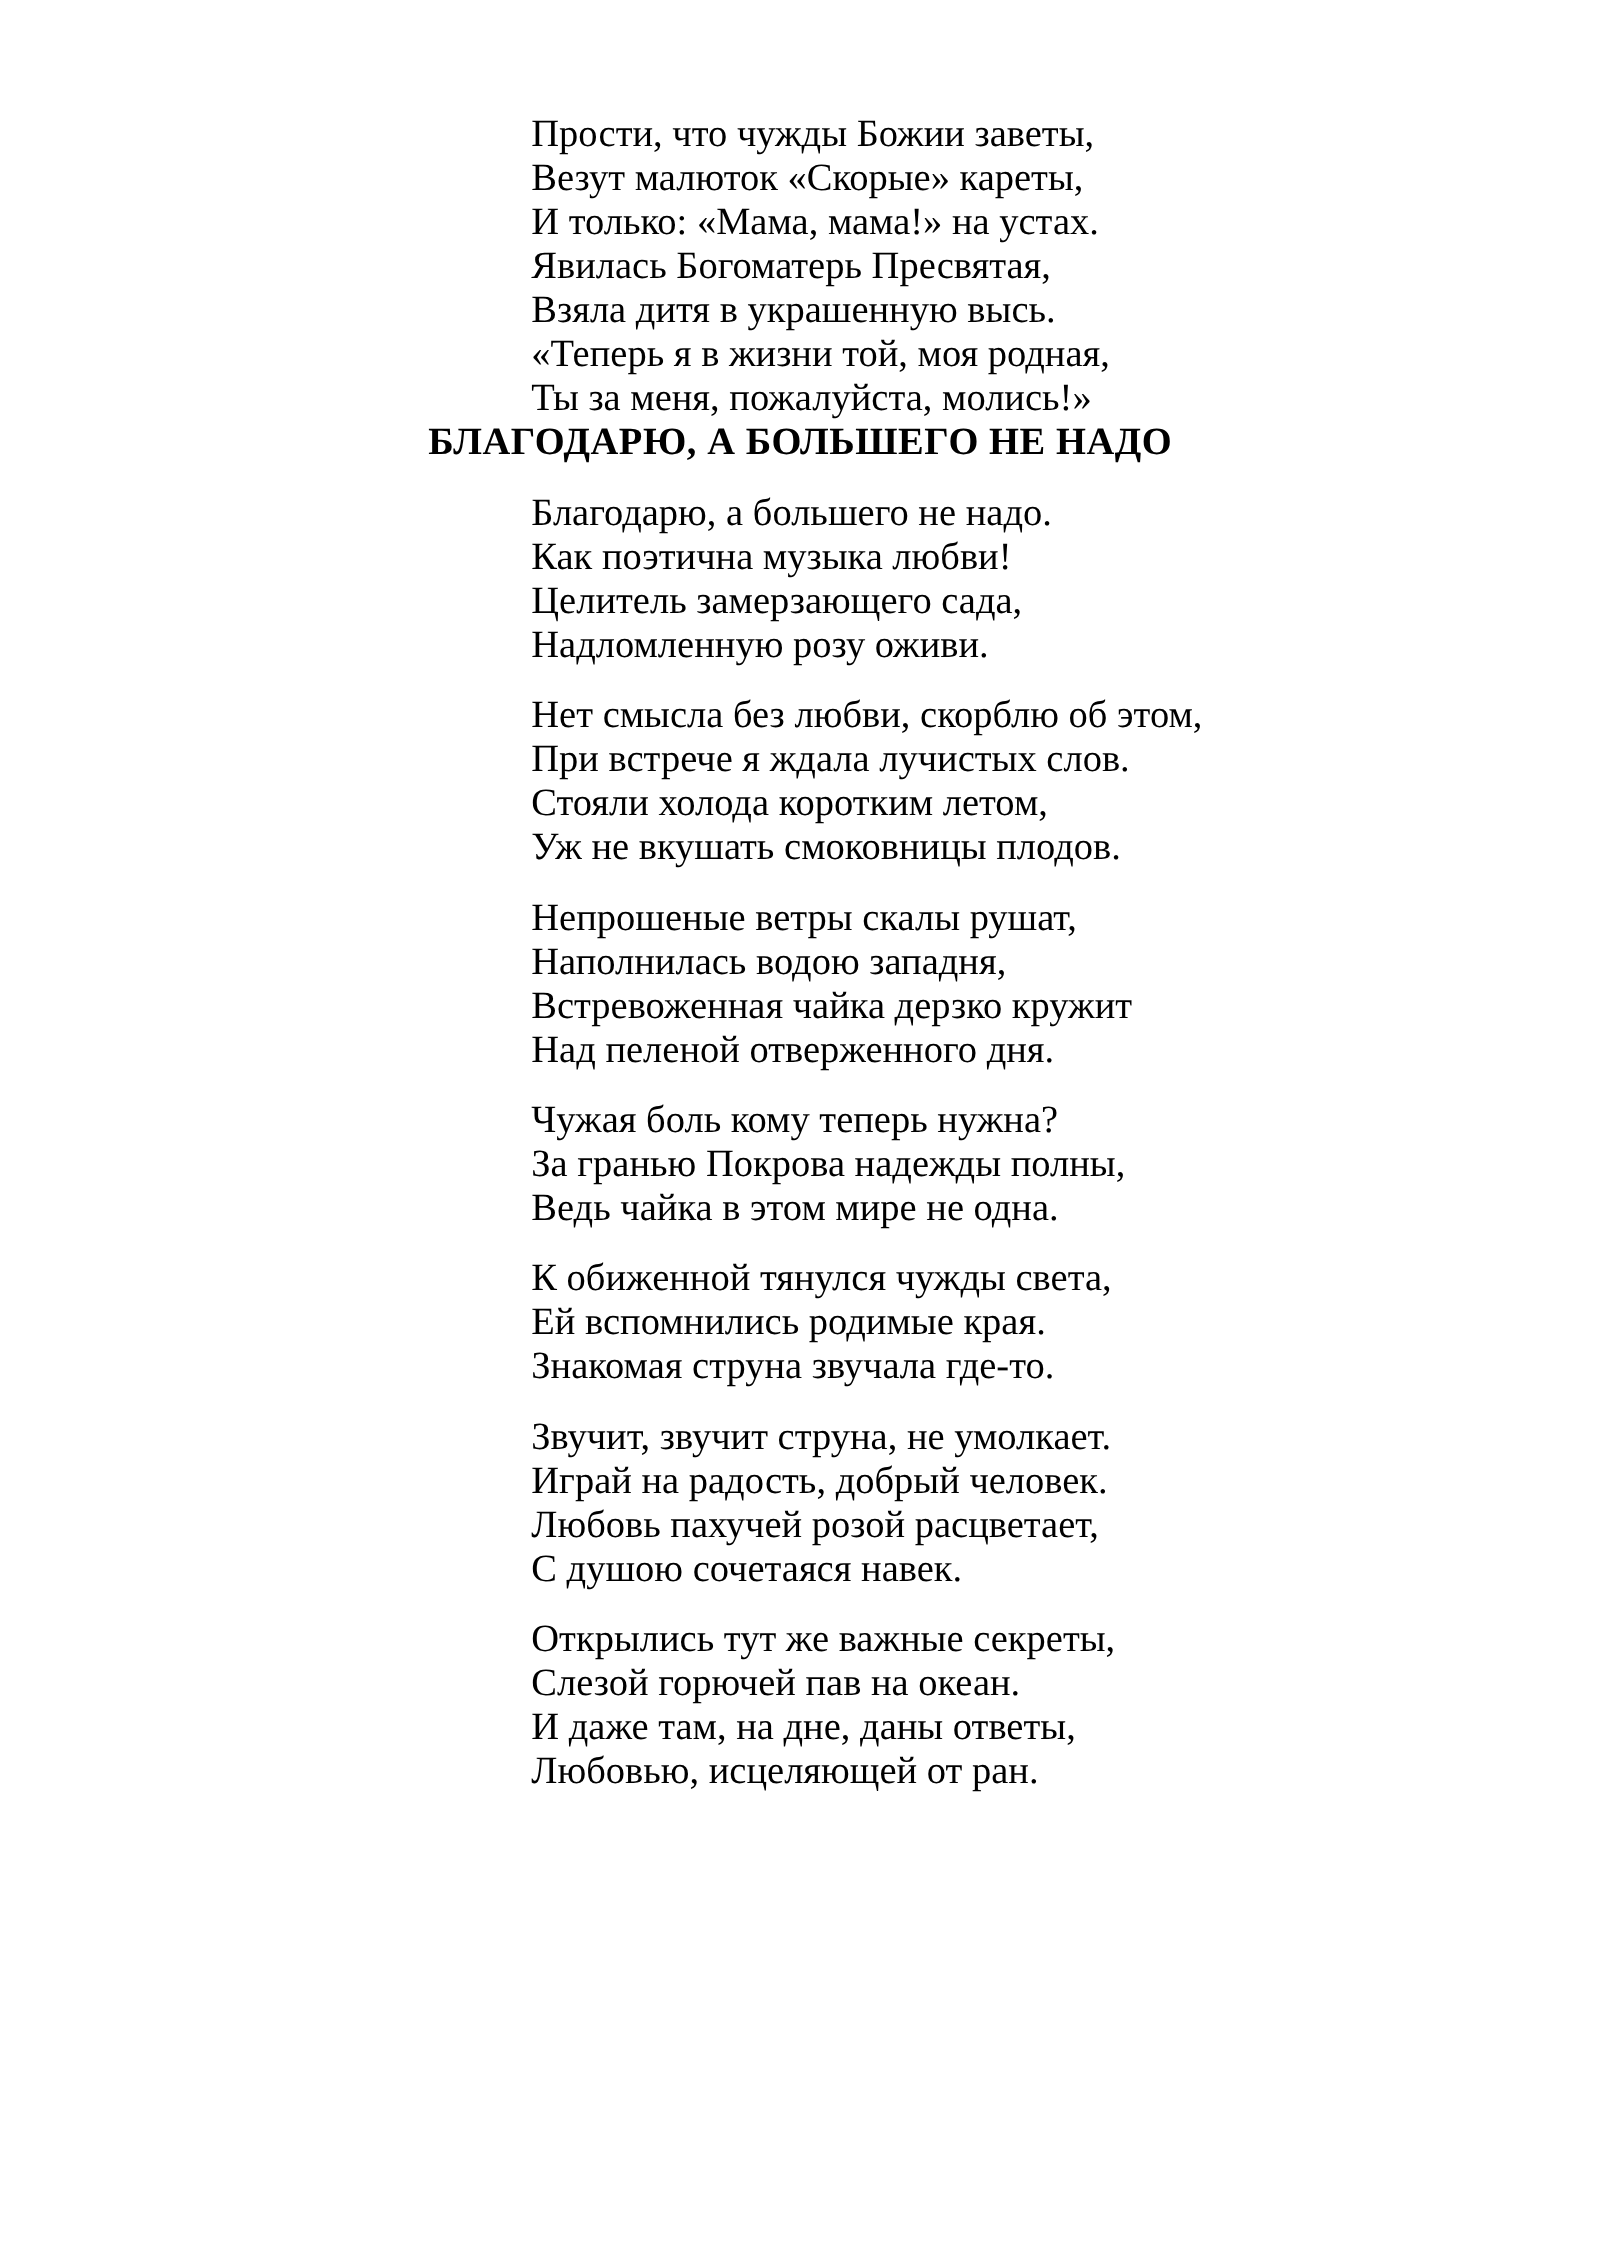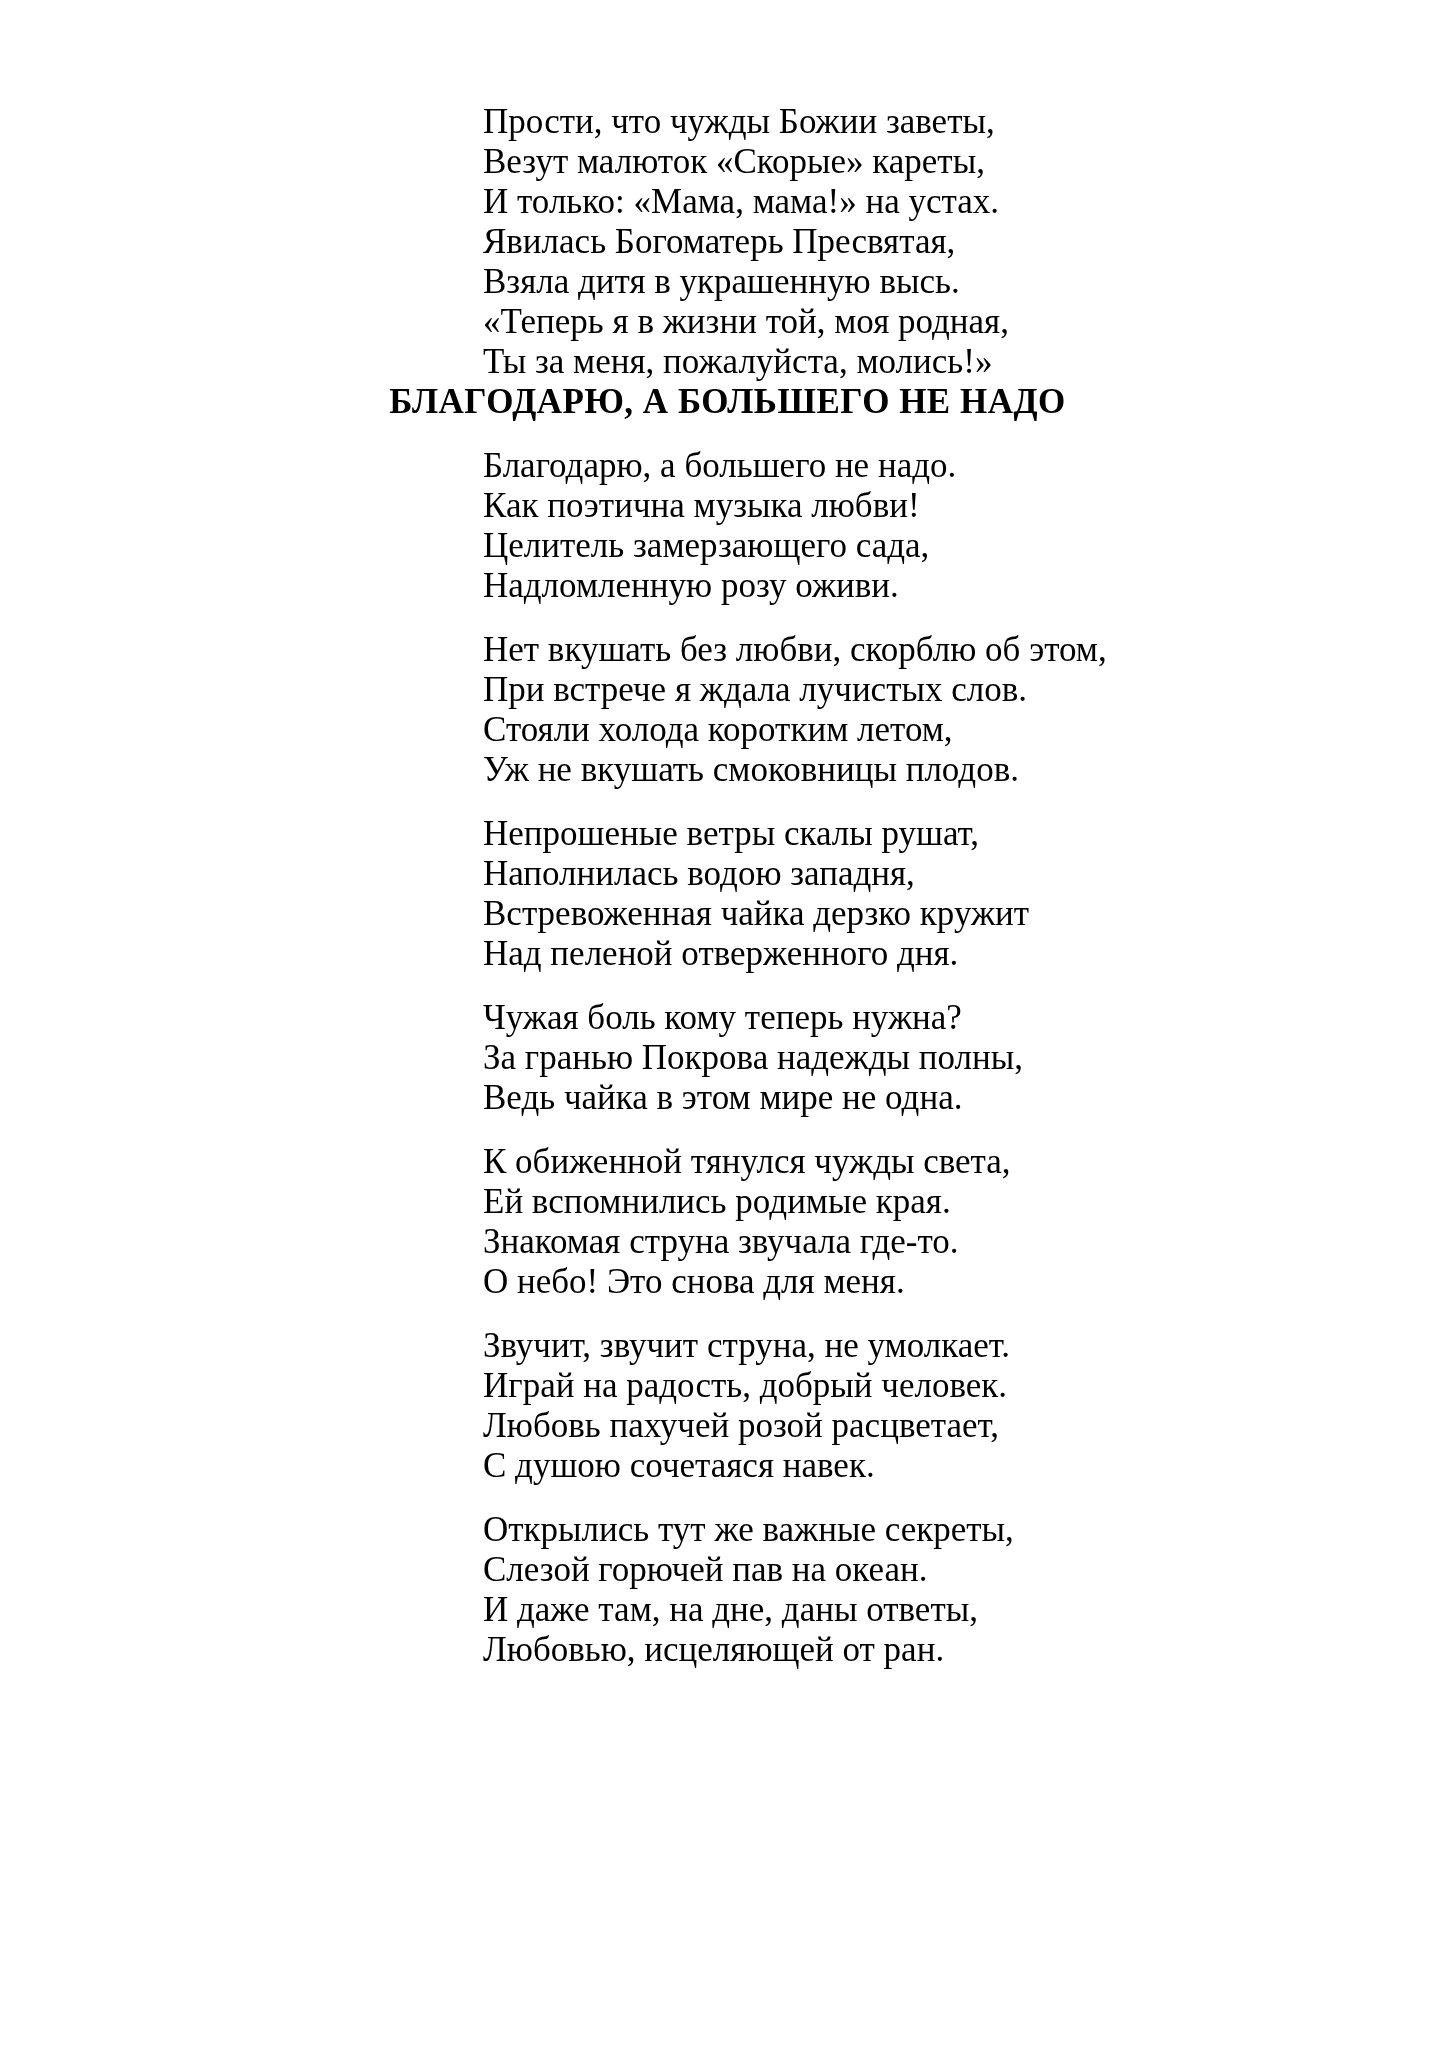--- a/index.html
+++ b/index.html
@@ -53,21 +53,21 @@
     <div class="poem-title">БЛАГОДАРЮ, А БОЛЬШЕГО НЕ НАДО</div>
 
     <div class="stanza">
       <div class="poem-line">Благодарю, а большего не надо.</div>
       <div class="poem-line">Как поэтична музыка любви!</div>
       <div class="poem-line">Целитель замерзающего сада,</div>
       <div class="poem-line">Надломленную розу оживи.</div>
     </div>
 
     <div class="stanza">
-      <div class="poem-line">Нет вкушать без любви, скорблю об этом,</div>
+      <div class="poem-line">Нет смысла без любви, скорблю об этом,</div>
       <div class="poem-line">При встрече я ждала лучистых слов.</div>
       <div class="poem-line">Стояли холода коротким летом,</div>
       <div class="poem-line">Уж не вкушать смоковницы плодов.</div>
     </div>
 
     <div class="stanza">
       <div class="poem-line">Непрошеные ветры скалы рушат,</div>
       <div class="poem-line">Наполнилась водою западня,</div>
       <div class="poem-line">Встревоженная чайка дерзко кружит</div>
       <div class="poem-line">Над пеленой отверженного дня.</div>
@@ -76,21 +76,20 @@
     <div class="stanza">
       <div class="poem-line">Чужая боль кому теперь нужна?</div>
       <div class="poem-line">За гранью Покрова надежды полны,</div>
       <div class="poem-line">Ведь чайка в этом мире не одна.</div>
     </div>
 
     <div class="stanza">
       <div class="poem-line">К обиженной тянулся чужды света,</div>
       <div class="poem-line">Ей вспомнились родимые края.</div>
       <div class="poem-line">Знакомая струна звучала где-то.</div>
-      <div class="poem-line">О небо! Это снова для меня.</div>
     </div>
 
     <div class="stanza">
       <div class="poem-line">Звучит, звучит струна, не умолкает.</div>
       <div class="poem-line">Играй на радость, добрый человек.</div>
       <div class="poem-line">Любовь пахучей розой расцветает,</div>
       <div class="poem-line">С душою сочетаяся навек.</div>
     </div>
 
     <div class="stanza">

